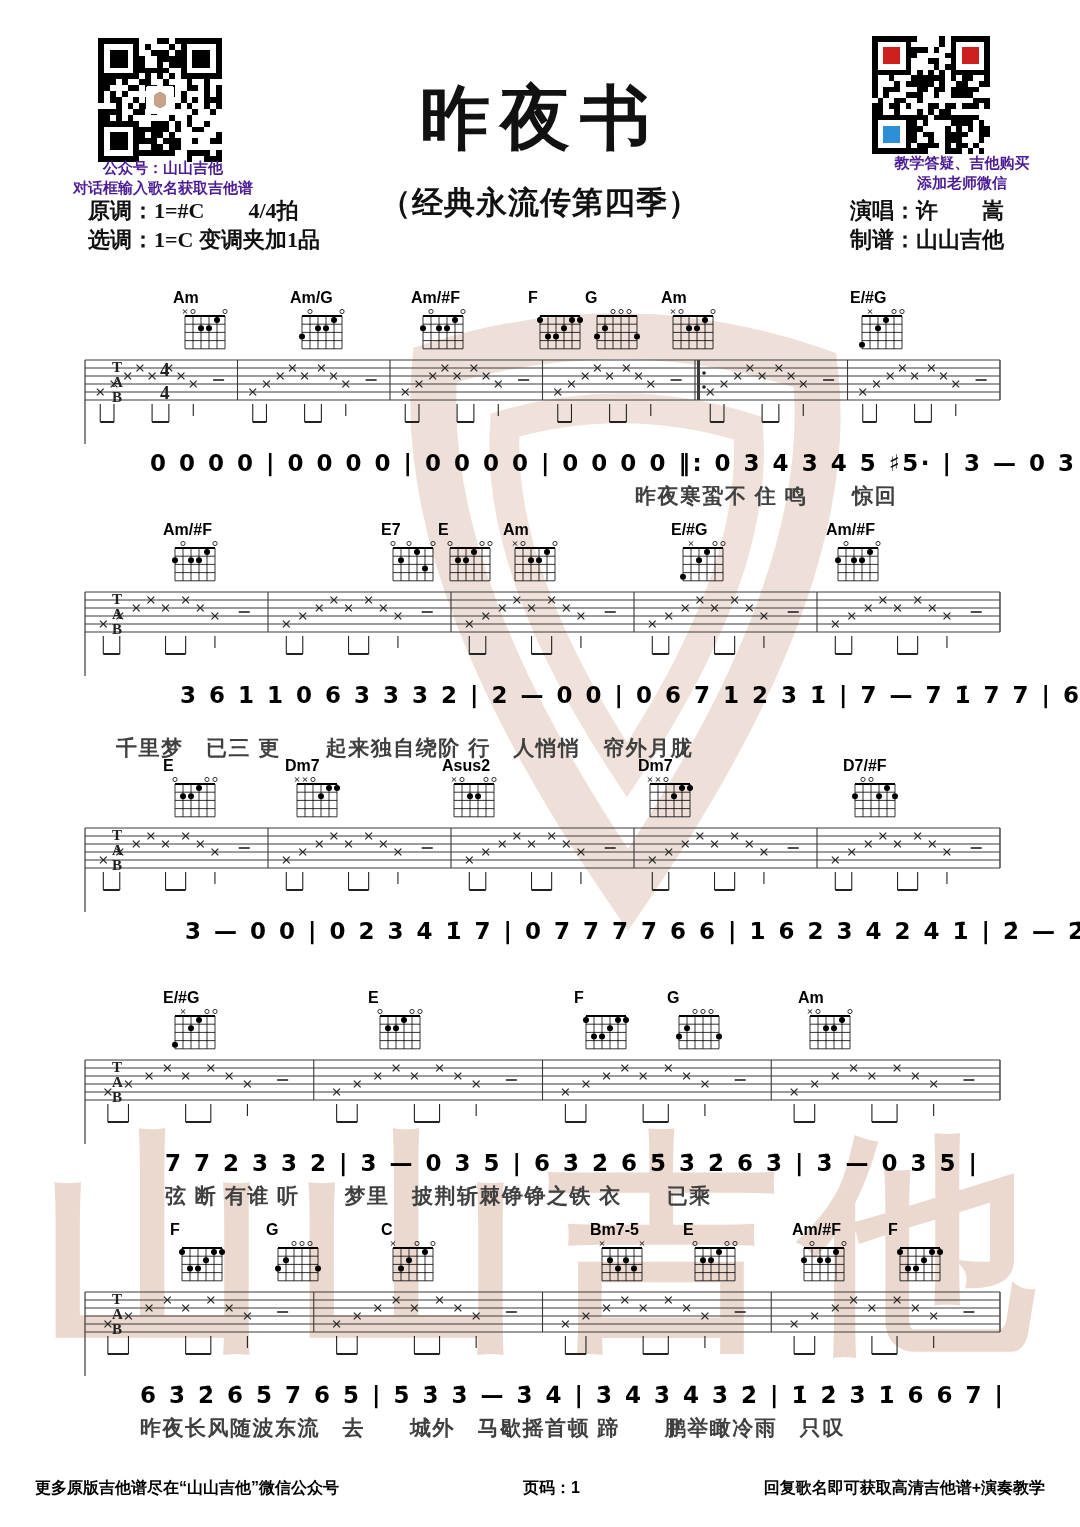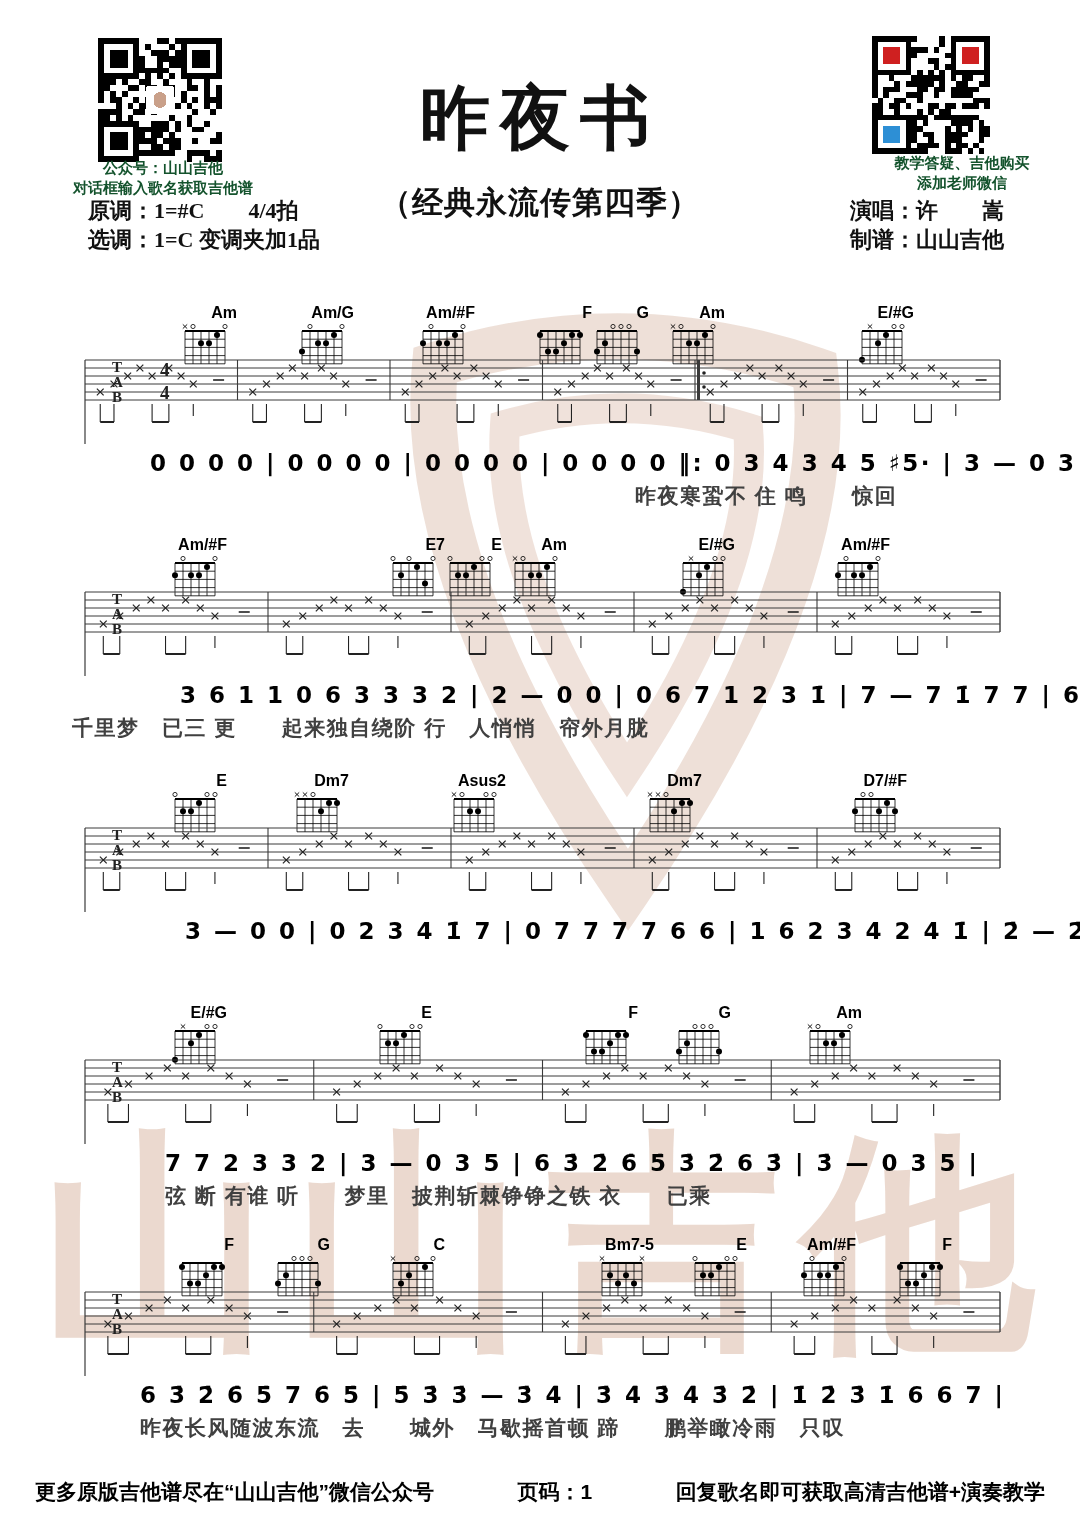--- a/index.html
+++ b/index.html
@@ -16,56 +16,56 @@
     font-size:232px;font-weight:bold;letter-spacing:22px;
     color:rgba(204,160,136,0.40);white-space:nowrap;
     font-family:"Liberation Serif",serif;
   }
   
   .hdr{position:absolute;z-index:2;}
   .qr{position:absolute;}
   .qr-cap{
     position:absolute;text-align:center;
     font-family:"Liberation Sans","DejaVu Sans",sans-serif;
-    font-weight:bold;font-size:15px;line-height:20px;color:#14532d;
+    font-weight:bold;font-size:15px;line-height:20px;color:#4c1d95;
   }
   #title{
     left:0;right:0;top:72px;text-align:center;
     font-size:70px;font-weight:bold;letter-spacing:10px;
   }
   #subtitle{
     left:0;right:0;top:182px;text-align:center;
     font-size:31px;font-weight:bold;letter-spacing:1px;
   }
   #key-info{left:45px;top:196px;font-size:22px;font-weight:bold;line-height:29px;margin-left:43px;}
   #credits{right:76px;top:196px;font-size:22px;font-weight:bold;line-height:29px;text-align:left;}
   
   .system{position:absolute;left:0;width:1080px;height:232px;z-index:1;}
-  .chord{position:absolute;top:15px;width:64px;text-align:right;}
+  .chord{position:absolute;top:0;width:64px;text-align:left;}
   .chord-name{
     font-family:"Liberation Sans","DejaVu Sans",sans-serif;
     font-weight:bold;font-size:16px;line-height:16px;color:#000;
   }
   .staff{position:absolute;left:0;top:56px;}
   .notation{
     position:absolute;top:160px;left:0;right:30px;
     font-family:"DejaVu Sans",sans-serif;font-weight:600;
     font-size:23px;letter-spacing:2.5px;white-space:nowrap;color:#000;
   }
   .lyrics{
     position:absolute;top:192px;left:0;right:30px;
     font-family:"Liberation Sans","DejaVu Sans",sans-serif;font-weight:bold;
     font-size:21px;letter-spacing:1.5px;white-space:nowrap;color:#404040;
   }
   
   #footer{
     position:absolute;left:35px;right:35px;top:1478px;z-index:2;
     display:flex;justify-content:space-between;align-items:center;
     font-family:"Liberation Sans","DejaVu Sans",sans-serif;
-    font-weight:bold;font-size:21px;color:#000;
+    font-weight:bold;font-size:16px;color:#000;
   }
 </style>
 </head>
 <body>
 
 <div id="sheet">
 
   <svg id="wm-pick" class="wm" width="1080" height="760" viewBox="0 0 1080 760">
     <path d="M 435 115 Q 625 55 815 120 Q 840 330 628 640 Q 415 330 435 115 Z" fill="none" stroke="rgba(204,160,136,0.33)" stroke-width="46"></path>
     <path d="M 505 175 Q 625 140 748 178 Q 760 320 627 520 Q 495 320 505 175 Z" fill="none" stroke="rgba(204,160,136,0.30)" stroke-width="30"></path>
@@ -958,21 +958,21 @@
           <line x1="970.72" y1="34" x2="981.72" y2="34" stroke="#222" stroke-width="1.6"></line>
           <line x1="835.3" y1="58" x2="835.3" y2="76" stroke="#222" stroke-width="1.1"></line>
           <line x1="851.77" y1="58" x2="851.77" y2="76" stroke="#222" stroke-width="1.1"></line>
           <line x1="835.3" y1="76" x2="851.77" y2="76" stroke="#222" stroke-width="2"></line>
           <line x1="897.52" y1="58" x2="897.52" y2="76" stroke="#222" stroke-width="1.1"></line>
           <line x1="917.65" y1="58" x2="917.65" y2="76" stroke="#222" stroke-width="1.1"></line>
           <line x1="897.52" y1="76" x2="917.65" y2="76" stroke="#222" stroke-width="2"></line>
           <line x1="946.9300000000001" y1="58" x2="946.9300000000001" y2="70" stroke="#222" stroke-width="1.1"></line>
         </svg>
         <div class="notation" style="padding-left: 180px;">3 6 1 1  0 6 3 3 3 2 | 2 — 0 0 | 0 6 7 1 2 3 1̇ | 7 — 7 1̇ 7 7 | 6 — 6 6 6 2 |</div>
-        <div class="lyrics" style="padding-left: 72px;">千里梦　已三 更　　起来独自绕阶 行　人悄悄　帘外月胧</div>
+        <div class="lyrics" style="padding-left: 116px; margin-top: 20px;">千里梦　已三 更　　起来独自绕阶 行　人悄悄　帘外月胧</div>
       </section>
       <section class="system" style="top: 758px;">
         <div class="chord" style="left: 163px;"><div class="chord-name">E</div><svg width="64" height="46" viewBox="0 0 64 46">
             <line x1="12" y1="10" x2="12" y2="42.8" stroke="#000" stroke-width="0.8"></line>
             <line x1="20" y1="10" x2="20" y2="42.8" stroke="#000" stroke-width="0.8"></line>
             <line x1="28" y1="10" x2="28" y2="42.8" stroke="#000" stroke-width="0.8"></line>
             <line x1="36" y1="10" x2="36" y2="42.8" stroke="#000" stroke-width="0.8"></line>
             <line x1="44" y1="10" x2="44" y2="42.8" stroke="#000" stroke-width="0.8"></line>
             <line x1="52" y1="10" x2="52" y2="42.8" stroke="#000" stroke-width="0.8"></line>
             <line x1="12" y1="10" x2="52" y2="10" stroke="#000" stroke-width="1.8"></line>

